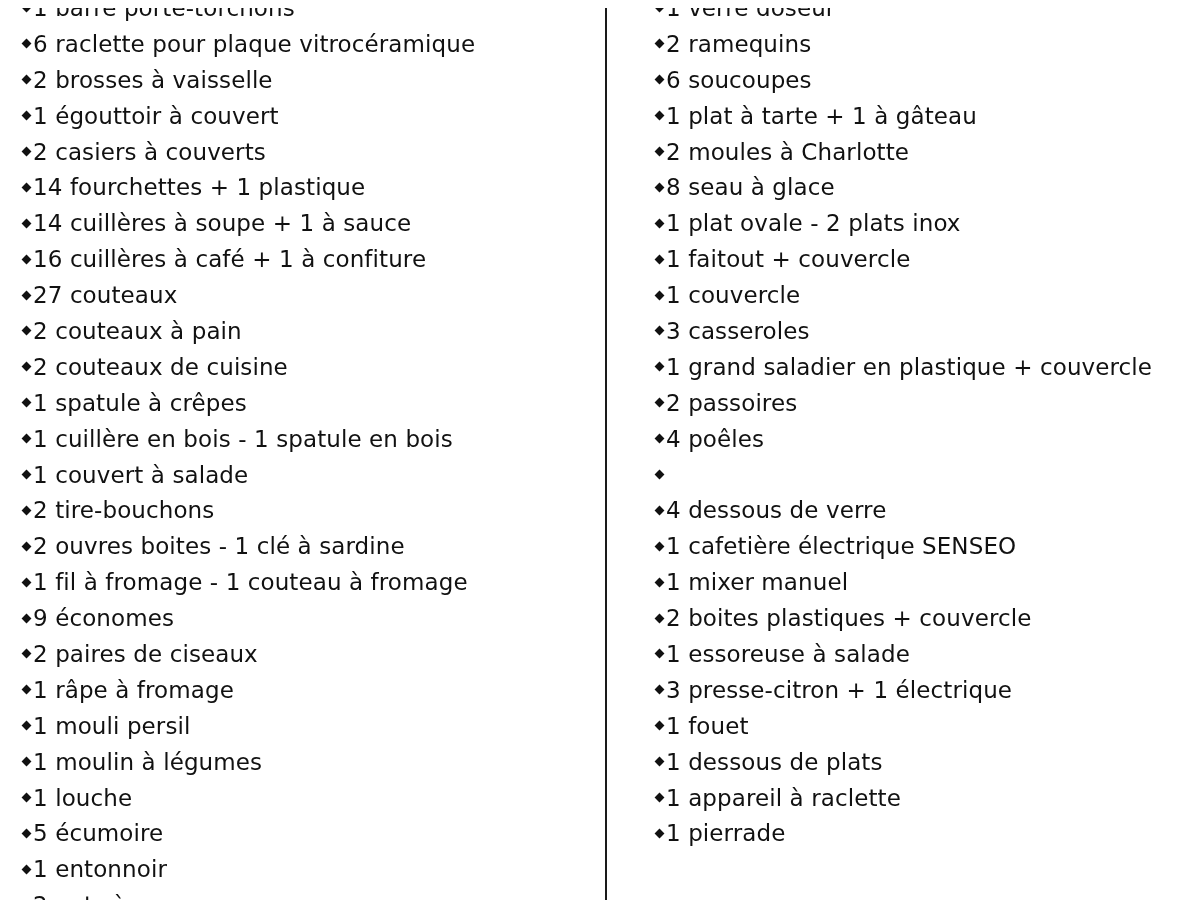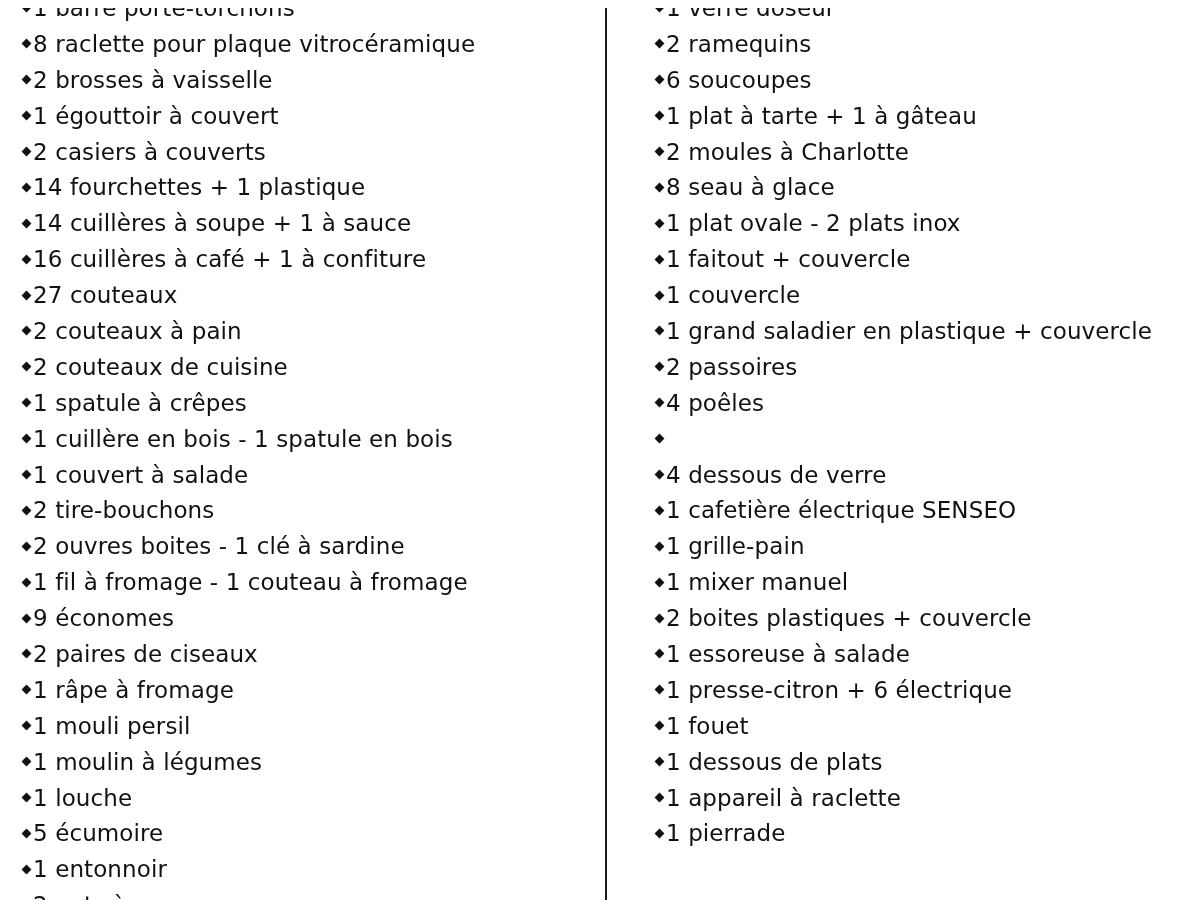--- a/index.html
+++ b/index.html
@@ -70,21 +70,21 @@
 <body>
 
 <div class="page">
   <ul class="column left">
     <li class="item">
         <span class="bullet"></span>
         <span class="label">1 barre porte-torchons</span>
       </li>
     <li class="item">
         <span class="bullet"></span>
-        <span class="label">8 raclette pour plaque vitrocéramique</span>
+        <span class="label">6 raclette pour plaque vitrocéramique</span>
       </li>
     <li class="item">
         <span class="bullet"></span>
         <span class="label">2 brosses à vaisselle</span>
       </li>
     <li class="item">
         <span class="bullet"></span>
         <span class="label">1 égouttoir à couvert</span>
       </li>
     <li class="item">
@@ -211,20 +211,24 @@
     <li class="item">
         <span class="bullet"></span>
         <span class="label">1 faitout + couvercle</span>
       </li>
     <li class="item">
         <span class="bullet"></span>
         <span class="label">1 couvercle</span>
       </li>
     <li class="item">
         <span class="bullet"></span>
+        <span class="label">3 casseroles</span>
+      </li>
+    <li class="item">
+        <span class="bullet"></span>
         <span class="label">1 grand saladier en plastique + couvercle</span>
       </li>
     <li class="item">
         <span class="bullet"></span>
         <span class="label">2 passoires</span>
       </li>
     <li class="item">
         <span class="bullet"></span>
         <span class="label">4 poêles</span>
       </li>
@@ -234,37 +238,33 @@
     <li class="item">
         <span class="bullet"></span>
         <span class="label">4 dessous de verre</span>
       </li>
     <li class="item">
         <span class="bullet"></span>
         <span class="label">1 cafetière électrique SENSEO</span>
       </li>
     <li class="item">
         <span class="bullet"></span>
-        <span class="label">1 grille-pain</span>
-      </li>
-    <li class="item">
-        <span class="bullet"></span>
         <span class="label">1 mixer manuel</span>
       </li>
     <li class="item">
         <span class="bullet"></span>
         <span class="label">2 boites plastiques + couvercle</span>
       </li>
     <li class="item">
         <span class="bullet"></span>
         <span class="label">1 essoreuse à salade</span>
       </li>
     <li class="item">
         <span class="bullet"></span>
-        <span class="label">1 presse-citron + 6 électrique</span>
+        <span class="label">3 presse-citron + 1 électrique</span>
       </li>
     <li class="item">
         <span class="bullet"></span>
         <span class="label">1 fouet</span>
       </li>
     <li class="item">
         <span class="bullet"></span>
         <span class="label">1 dessous de plats</span>
       </li>
     <li class="item">

